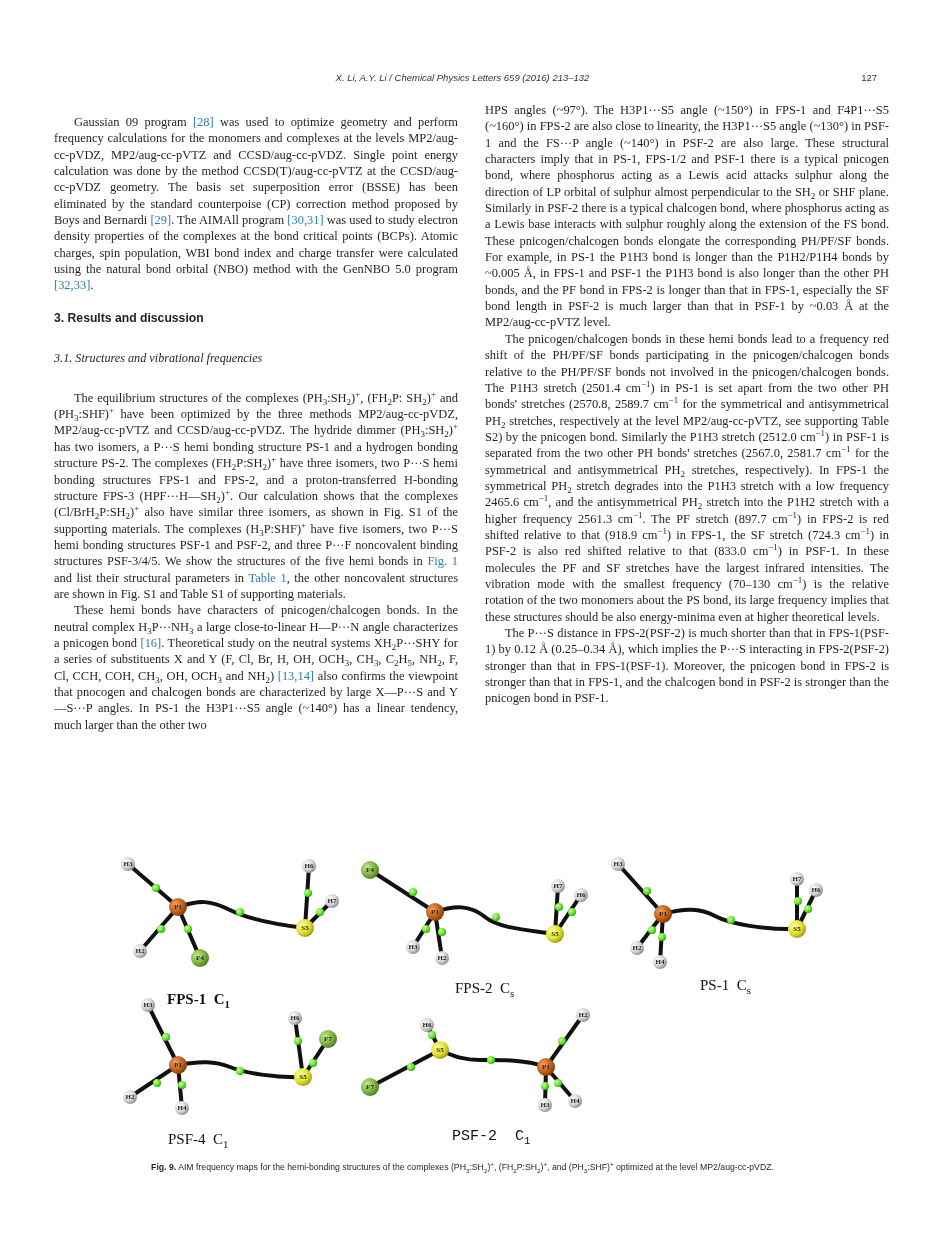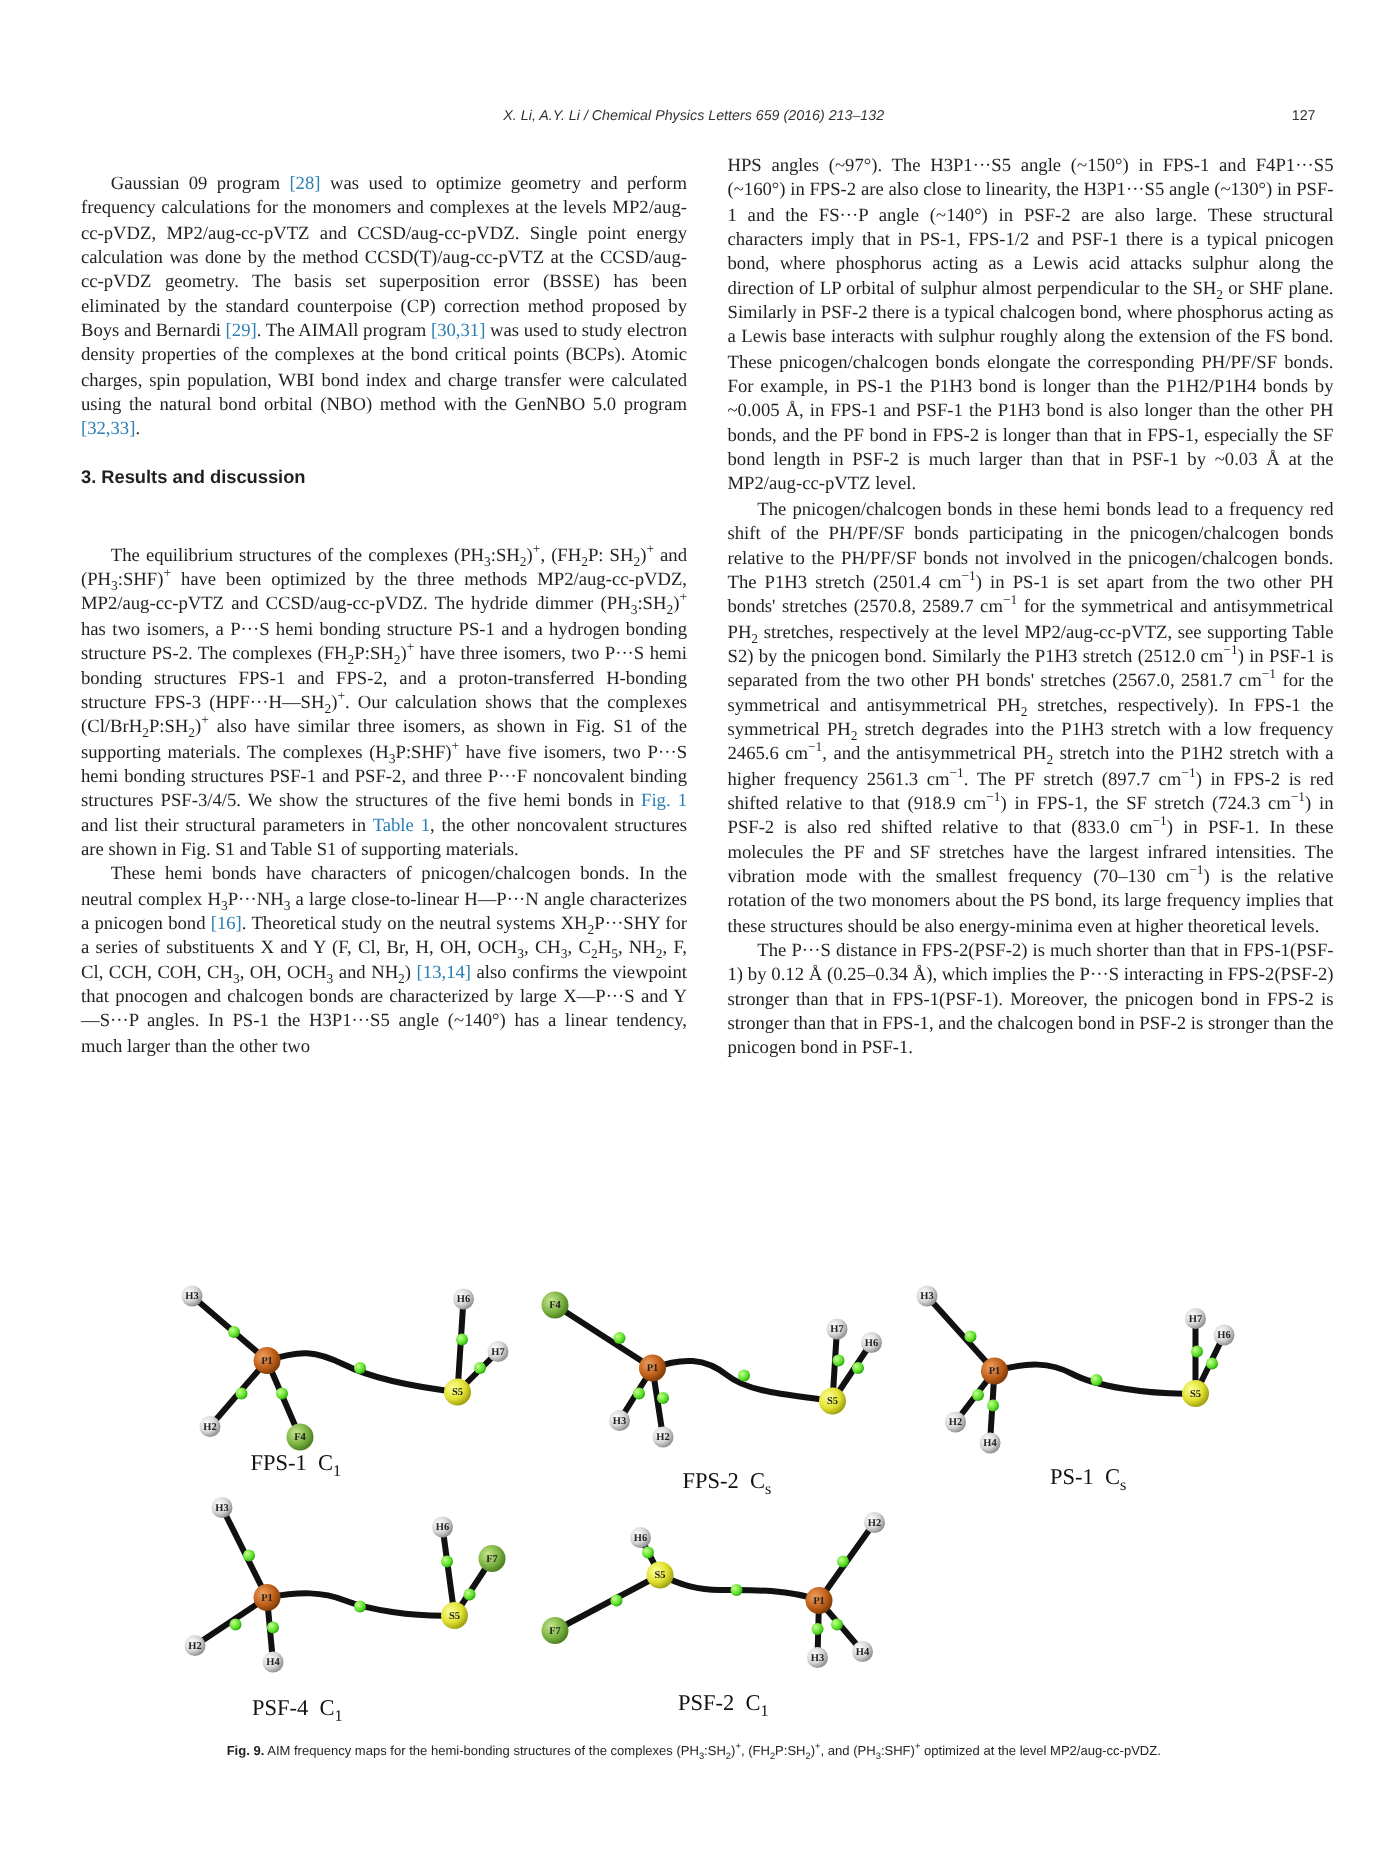--- a/index.html
+++ b/index.html
@@ -40,20 +40,21 @@
   <span class="page-num">127</span>
 </div>
 
 <div class="col col-left">
   <div class="gap-s"></div>
   <p class="indent"><span>Gaussian 09 program </span><a class="ref">[28]</a><span> was used to optimize geometry and perform frequency calculations for the monomers and complexes at the levels MP2/aug-cc-pVDZ, MP2/aug-cc-pVTZ and CCSD/aug-cc-pVDZ. Single point energy calculation was done by the method CCSD(T)/aug-cc-pVTZ at the CCSD/aug-cc-pVDZ geometry. The basis set superposition error (BSSE) has been eliminated by the standard counterpoise (CP) correction method proposed by Boys and Bernardi </span><a class="ref">[29]</a><span>. The AIMAll program </span><a class="ref">[30,31]</a><span> was used to study electron density properties of the complexes at the bond critical points (BCPs). Atomic charges, spin population, WBI bond index and charge transfer were calculated using the natural bond orbital (NBO) method with the GenNBO 5.0 program </span><a class="ref">[32,33]</a><span>.</span></p>
 
   <div class="gap"></div>
   <h2 class="section">3. Results and discussion</h2>
   <div class="gap-s"></div>
+  <h3 class="subsection">3.1. Structures and vibrational frequencies</h3>
   <div class="gap-s"></div>
 
   <p class="indent"><span>The equilibrium structures of the complexes (PH</span><sub>3</sub><span>:SH</span><sub>2</sub><span>)</span><sup>+</sup><span>, (FH</span><sub>2</sub><span>P: SH</span><sub>2</sub><span>)</span><sup>+</sup><span> and (PH</span><sub>3</sub><span>:SHF)</span><sup>+</sup><span> have been optimized by the three methods MP2/aug-cc-pVDZ, MP2/aug-cc-pVTZ and CCSD/aug-cc-pVDZ. The hydride dimmer (PH</span><sub>3</sub><span>:SH</span><sub>2</sub><span>)</span><sup>+</sup><span> has two isomers, a P···S hemi bonding structure PS-1 and a hydrogen bonding structure PS-2. The complexes (FH</span><sub>2</sub><span>P:SH</span><sub>2</sub><span>)</span><sup>+</sup><span> have three isomers, two P···S hemi bonding structures FPS-1 and FPS-2, and a proton-transferred H-bonding structure FPS-3 (HPF···H—SH</span><sub>2</sub><span>)</span><sup>+</sup><span>. Our calculation shows that the complexes (Cl/BrH</span><sub>2</sub><span>P:SH</span><sub>2</sub><span>)</span><sup>+</sup><span> also have similar three isomers, as shown in Fig. S1 of the supporting materials. The complexes (H</span><sub>3</sub><span>P:SHF)</span><sup>+</sup><span> have five isomers, two P···S hemi bonding structures PSF-1 and PSF-2, and three P···F noncovalent binding structures PSF-3/4/5. We show the structures of the five hemi bonds in </span><a class="ref">Fig. 1</a><span> and list their structural parameters in </span><a class="ref">Table 1</a><span>, the other noncovalent structures are shown in Fig. S1 and Table S1 of supporting materials.</span></p>
 
   <p class="indent"><span>These hemi bonds have characters of pnicogen/chalcogen bonds. In the neutral complex H</span><sub>3</sub><span>P···NH</span><sub>3</sub><span> a large close-to-linear H—P···N angle characterizes a pnicogen bond </span><a class="ref">[16]</a><span>. Theoretical study on the neutral systems XH</span><sub>2</sub><span>P···SHY for a series of substituents X and Y (F, Cl, Br, H, OH, OCH</span><sub>3</sub><span>, CH</span><sub>3</sub><span>, C</span><sub>2</sub><span>H</span><sub>5</sub><span>, NH</span><sub>2</sub><span>, F, Cl, CCH, COH, CH</span><sub>3</sub><span>, OH, OCH</span><sub>3</sub><span> and NH</span><sub>2</sub><span>) </span><a class="ref">[13,14]</a><span> also confirms the viewpoint that pnocogen and chalcogen bonds are characterized by large X—P···S and Y—S···P angles. In PS-1 the H3P1···S5 angle (~140°) has a linear tendency, much larger than the other two</span></p>
 </div>
 
 <div class="col col-right">
   <p><span>HPS angles (~97°). The H3P1···S5 angle (~150°) in FPS-1 and F4P1···S5 (~160°) in FPS-2 are also close to linearity, the H3P1···S5 angle (~130°) in PSF-1 and the FS···P angle (~140°) in PSF-2 are also large. These structural characters imply that in PS-1, FPS-1/2 and PSF-1 there is a typical pnicogen bond, where phosphorus acting as a Lewis acid attacks sulphur along the direction of LP orbital of sulphur almost perpendicular to the SH</span><sub>2</sub><span> or SHF plane. Similarly in PSF-2 there is a typical chalcogen bond, where phosphorus acting as a Lewis base interacts with sulphur roughly along the extension of the FS bond. These pnicogen/chalcogen bonds elongate the corresponding PH/PF/SF bonds. For example, in PS-1 the P1H3 bond is longer than the P1H2/P1H4 bonds by ~0.005 Å, in FPS-1 and PSF-1 the P1H3 bond is also longer than the other PH bonds, and the PF bond in FPS-2 is longer than that in FPS-1, especially the SF bond length in PSF-2 is much larger than that in PSF-1 by ~0.03 Å at the MP2/aug-cc-pVTZ level.</span></p>
 
@@ -119,21 +120,21 @@
         <text class="atom-label" x="40" y="101">H2</text>
       <circle cx="100" cy="108" r="9" fill="url(#gF)"></circle>
         <text class="atom-label" x="100" y="108">F4</text>
       <circle cx="209" cy="16" r="7" fill="url(#gH)"></circle>
         <text class="atom-label" x="209" y="16">H6</text>
       <circle cx="232" cy="51" r="7" fill="url(#gH)"></circle>
         <text class="atom-label" x="232" y="51">H7</text>
       <circle cx="205" cy="78" r="9" fill="url(#gS)"></circle>
         <text class="atom-label" x="205" y="78">S5</text>
     </svg>
-    <div class="panel-label" style="left:67px;top:118px;"><span>FPS-1</span>&nbsp; <span>C</span><sub>1</sub></div>
+    <div class="panel-label" style="left:67px;top:141px;font-weight:bold;"><span>FPS-1</span>&nbsp; <span>C</span><sub>1</sub></div>
   </div>
 
   <div class="panel" style="left:255px;top:0;width:250px;height:140px;">
     <svg width="250" height="125" viewBox="0 0 250 125">
       <g stroke="#111" stroke-width="4" fill="none" stroke-linecap="round">
         <line x1="15" y1="20" x2="80" y2="62"></line>
         <line x1="80" y1="62" x2="58" y2="97"></line>
         <line x1="80" y1="62" x2="87" y2="108"></line>
         <path d="M80 62 C 100 55, 115 55, 130 67 S 175 80, 200 84"></path>
         <line x1="200" y1="84" x2="203" y2="36"></line>
@@ -263,17 +264,17 @@
         <text class="atom-label" x="10" y="92">F7</text>
       <circle cx="223" cy="20" r="7" fill="url(#gH)"></circle>
         <text class="atom-label" x="223" y="20">H2</text>
       <circle cx="186" cy="72" r="9" fill="url(#gP)"></circle>
         <text class="atom-label" x="186" y="72">P1</text>
       <circle cx="185" cy="110" r="7" fill="url(#gH)"></circle>
         <text class="atom-label" x="185" y="110">H3</text>
       <circle cx="215" cy="106" r="7" fill="url(#gH)"></circle>
         <text class="atom-label" x="215" y="106">H4</text>
     </svg>
-    <div class="panel-label" style="left:92px;top:133px;"><span>PSF-2</span>&nbsp; <span>C</span><sub>1</sub></div>
+    <div class="panel-label" style="left:92px;top:133px;font-family:Liberation Mono, monospace;"><span>PSF-2</span>&nbsp; <span>C</span><sub>1</sub></div>
   </div>
 </div>
 
 <div class="caption"><b>Fig. 9.</b><span> AIM frequency maps for the hemi-bonding structures of the complexes (PH</span><sub>3</sub><span>:SH</span><sub>2</sub><span>)</span><sup>+</sup><span>, (FH</span><sub>2</sub><span>P:SH</span><sub>2</sub><span>)</span><sup>+</sup><span>, and (PH</span><sub>3</sub><span>:SHF)</span><sup>+</sup><span> optimized at the level MP2/aug-cc-pVDZ.</span></div>
 
 </body></html>

